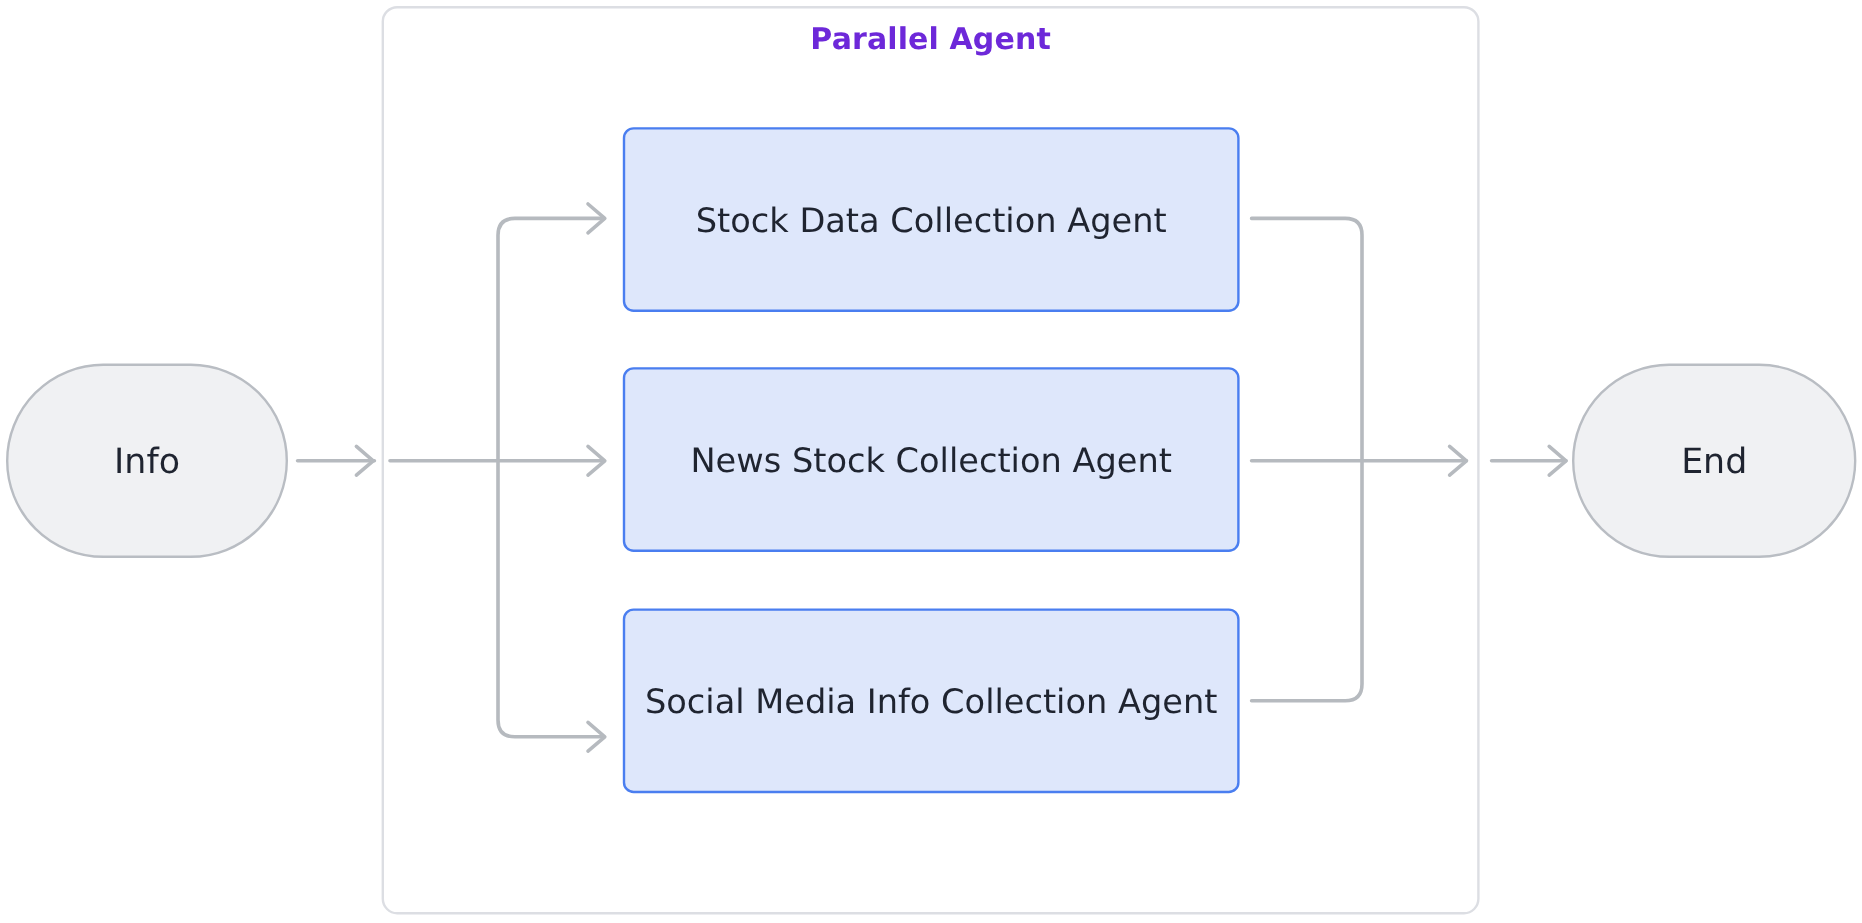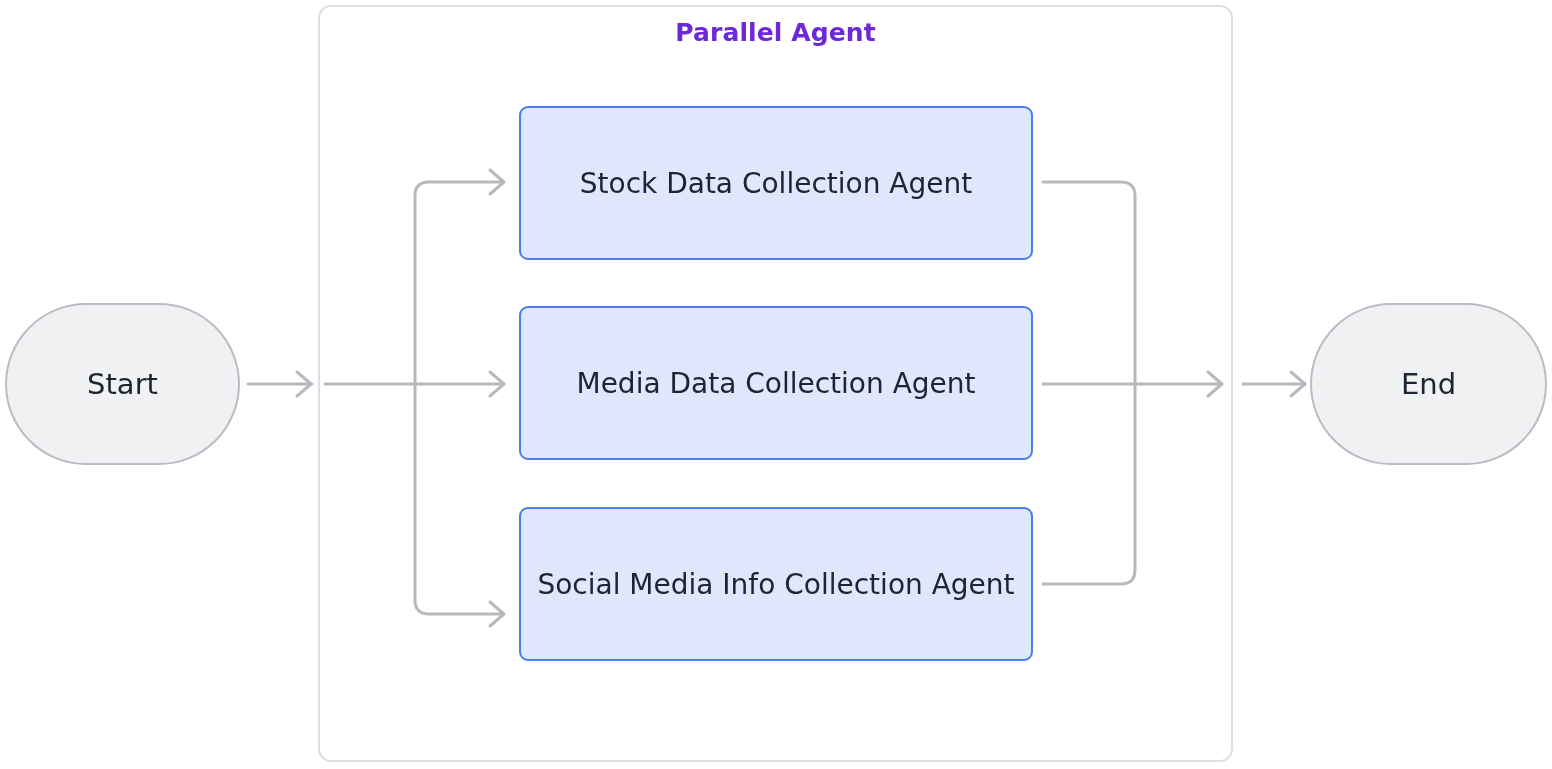--- a/index.html
+++ b/index.html
@@ -112,33 +112,33 @@
 
       <path d="M 1135 384 L 1222 384"></path>
       <polyline points="1208,372 1222,384 1208,396"></polyline>
 
       <path d="M 1243 384 L 1305 384"></path>
       <polyline points="1291,372 1305,384 1291,396"></polyline>
     </g>
   </svg>
 
   <div id="node-start" class="node terminal">
-    <span>Start</span>
+    <span>Info</span>
   </div>
 
   <div id="parallel-container"></div>
 
   <div id="parallel-title">Parallel Agent</div>
 
   <div id="agent-box-0" class="node agent-box">
     <span>Stock Data Collection Agent</span>
   </div>
 
   <div id="agent-box-1" class="node agent-box">
-    <span>Media Data Collection Agent</span>
+    <span>News Stock Collection Agent</span>
   </div>
 
   <div id="node-end" class="node terminal">
     <span>End</span>
   </div>
 
   <div id="agent-box-2" class="node agent-box">
     <span>Social Media Info Collection Agent</span>
   </div>
 

